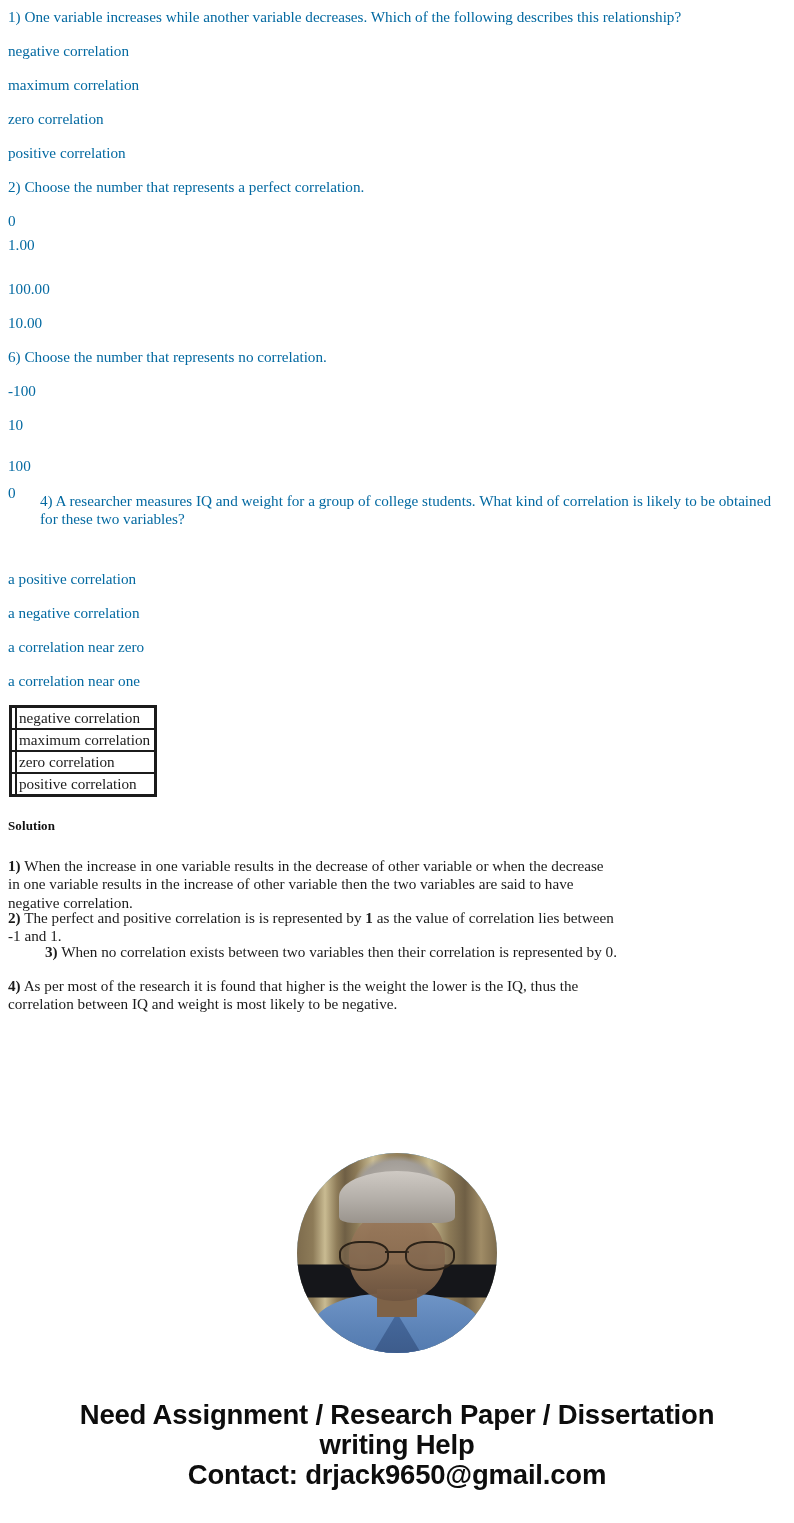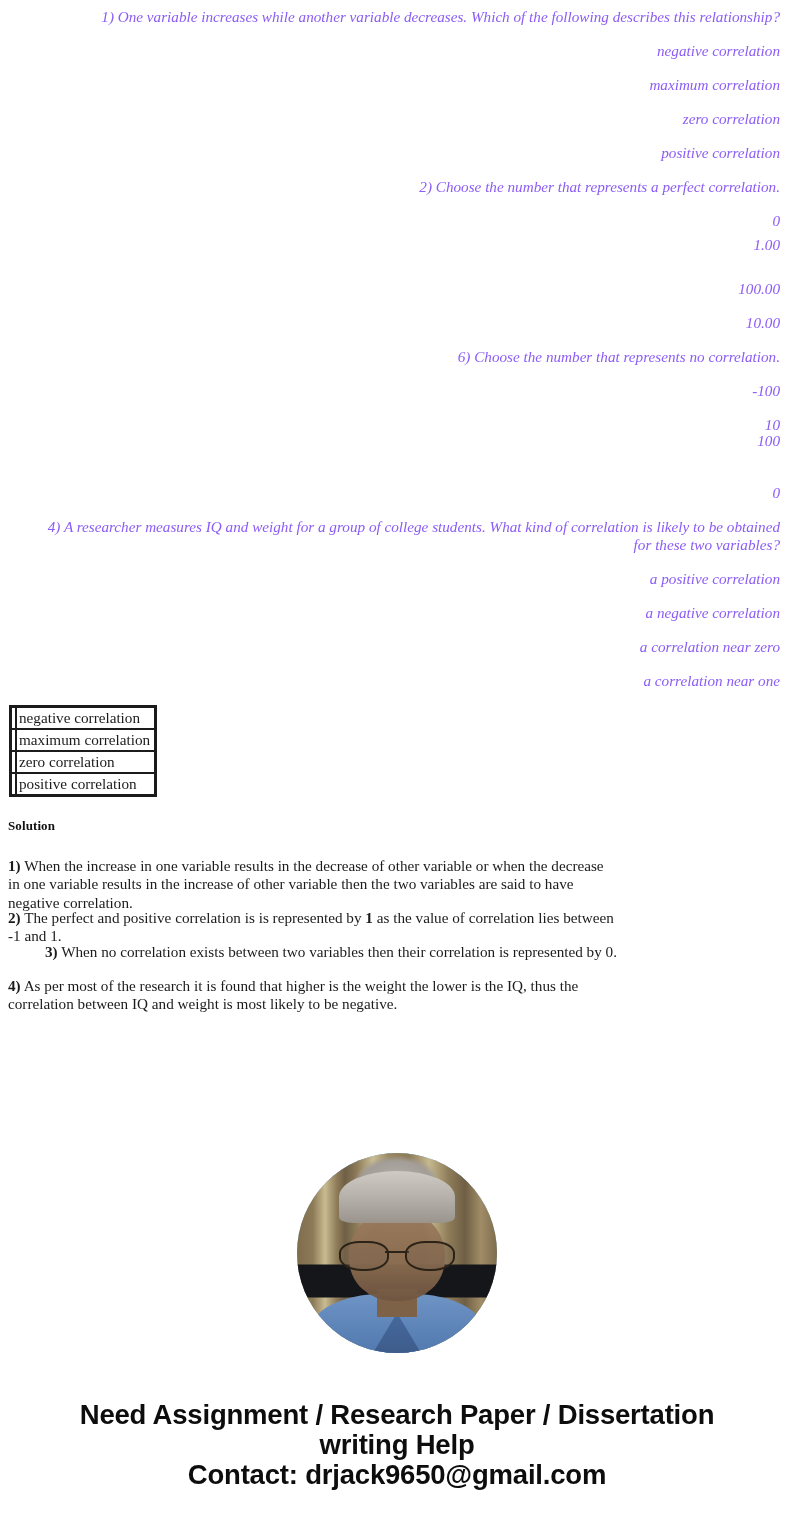--- a/index.html
+++ b/index.html
@@ -24,26 +24,25 @@
     padding: 0;
     box-sizing: border-box;
   }
 
   
   .para {
     margin: 0;
     padding: 0 14px 0 8px;
     font-size: 15.2px;
     line-height: 18px;
-    color: #8b5cf6;
+    color: #0369a1;
     position: absolute;
     box-sizing: border-box;
     width: 794px;
-    text-align: right;
-    font-style: italic;
+    text-align: left;
   }
   .para.wide { width: 794px; }
 
   
   .choice-table-wrap {
     position: absolute;
     left: 9px;
     top: 705px;
   }
   table.choice-table {
@@ -218,24 +217,24 @@
 
   <p class="para" style="top:178px;">2) Choose the number that represents a perfect correlation.</p>
   <p class="para" style="top:212px;">0</p>
   <p class="para" style="top:230px;margin-top:6px;">1.00</p>
   <p class="para" style="top:280px;">100.00</p>
   <p class="para" style="top:314px;">10.00</p>
 
   <p class="para" style="top:348px;">6) Choose the number that represents no correlation.</p>
   <p class="para" style="top:382px;">-100</p>
   <p class="para" style="top:416px;">10</p>
-  <p class="para" style="top:432px;">100</p>
+  <p class="para" style="top:457px;">100</p>
   <p class="para" style="top:484px;">0</p>
 
-  <p class="para wide" style="top:518px;padding-left:40px;">4) A researcher measures IQ and weight for a group of college students. What kind of correlation is likely to be obtained for these two variables?</p>
+  <p class="para wide" style="top:492px;padding-left:40px;">4) A researcher measures IQ and weight for a group of college students. What kind of correlation is likely to be obtained for these two variables?</p>
   <p class="para" style="top:570px;">a positive correlation</p>
   <p class="para" style="top:604px;">a negative correlation</p>
   <p class="para" style="top:638px;">a correlation near zero</p>
   <p class="para" style="top:672px;">a correlation near one</p>
 
   <div class="choice-table-wrap">
     <table class="choice-table">
       <tbody>
         <tr>
           <td class="spacer"></td>

